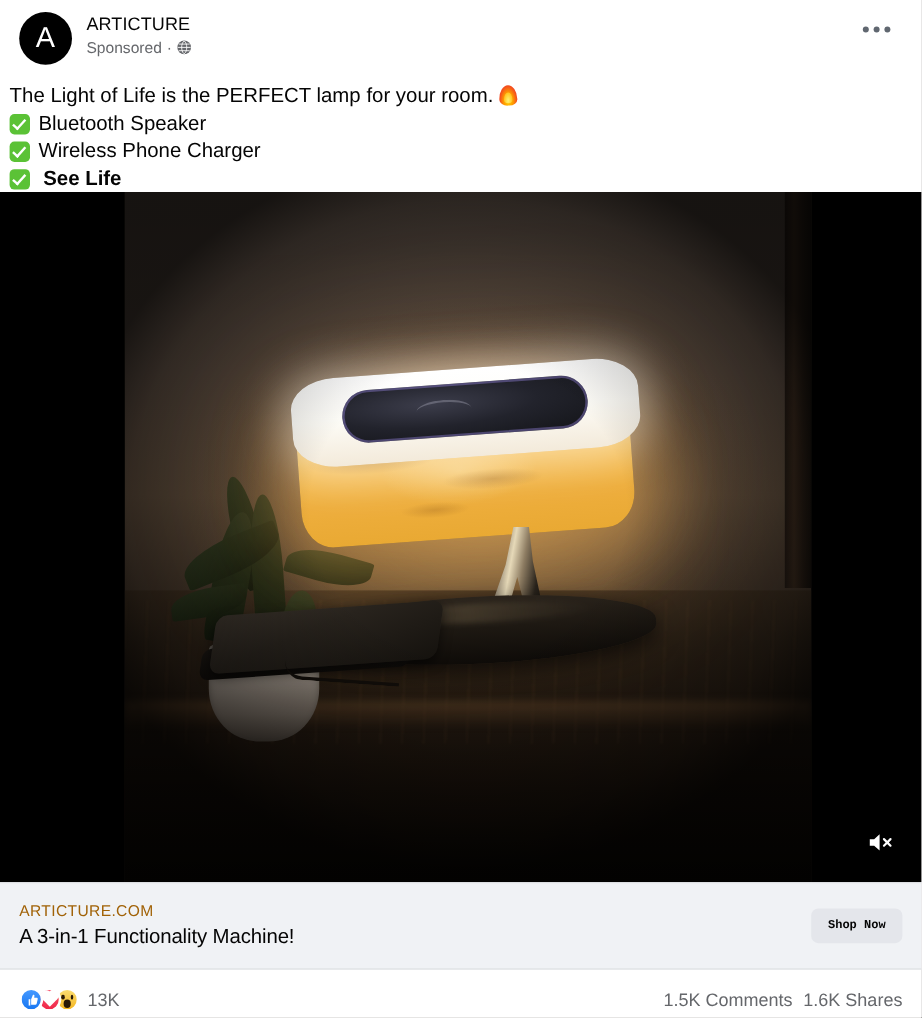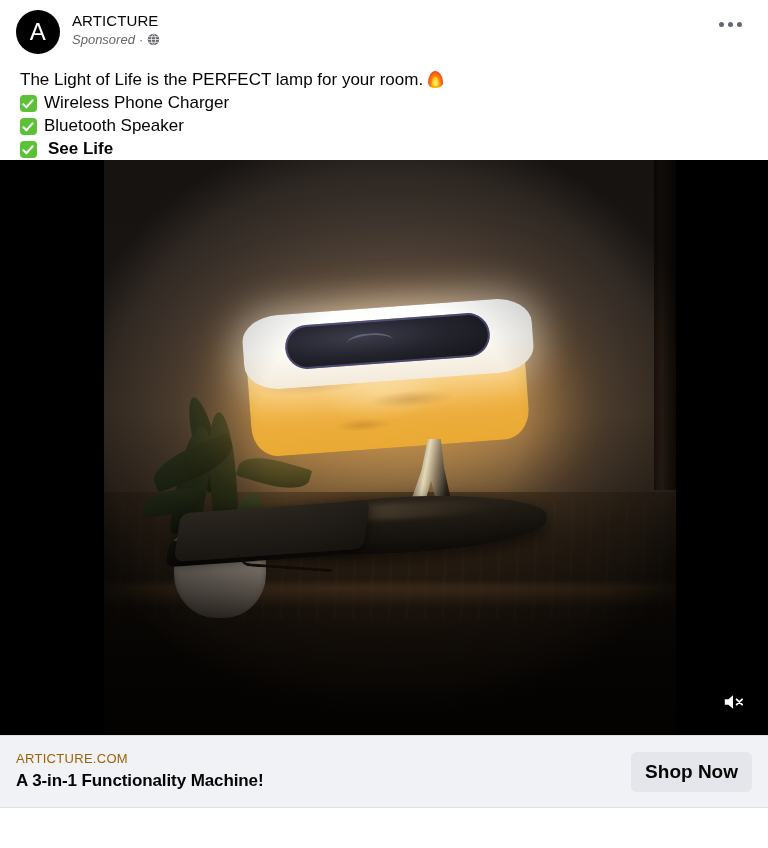--- a/index.html
+++ b/index.html
@@ -60,21 +60,20 @@
     line-height: 19px;
     letter-spacing: 0.1px;
   }
   .meta-row {
     display: flex;
     align-items: center;
     font-size: 13px;
     color: #65676b;
     line-height: 17px;
     margin-top: 1px;
-    font-style: italic;
   }
   .meta-dot {
     margin: 0 4px;
     color: #65676b;
   }
   .globe-icon {
     display: inline-flex;
     width: 13px;
     height: 13px;
     align-items: center;
@@ -93,21 +92,21 @@
   .menu-dots span {
     width: 5px;
     height: 5px;
     border-radius: 50%;
     background: #606770;
     display: block;
   }
 
   
   .post-text {
-    padding: 8px 16px 0 20px;
+    padding: 8px 16px 0 8px;
     font-size: 17px;
     line-height: 23px;
     color: #050505;
   }
   .post-text .line {
     white-space: nowrap;
   }
   .bullet-line {
     display: flex;
     align-items: center;
@@ -446,37 +445,37 @@
   }
   .link-domain {
     font-size: 13px;
     color: #a16207;
     letter-spacing: 0.3px;
     line-height: 16px;
     text-transform: uppercase;
   }
   .link-title {
     font-size: 17px;
-    font-weight: bold;
+    font-weight: normal;
     color: #050505;
     line-height: 22px;
     margin-top: 3px;
     letter-spacing: -0.1px;
   }
   .cta-button {
     flex: 0 0 auto;
     background: #e4e6eb;
     color: #050505;
-    font-size: 19px;
+    font-size: 10px;
     font-weight: bold;
     border: none;
     border-radius: 6px;
     padding: 9px 14px;
     cursor: pointer;
-    font-family: Liberation Sans, sans-serif;
+    font-family: Liberation Mono, monospace;
     white-space: nowrap;
   }
 
   
   .engagement {
     display: flex;
     align-items: center;
     justify-content: space-between;
     padding: 10px 16px 0 16px;
     font-size: 15px;
@@ -588,25 +587,25 @@
       <span></span>
     </div>
   </div>
 
   <div class="post-text">
     <div class="line">
       <span>The Light of Life is the PERFECT lamp for your room.</span><span class="flame"></span>
     </div>
     <div class="bullet-line">
       <span class="check"></span>
-      <span>Wireless Phone Charger</span>
+      <span>Bluetooth Speaker</span>
     </div>
     <div class="bullet-line">
       <span class="check"></span>
-      <span>Bluetooth Speaker</span>
+      <span>Wireless Phone Charger</span>
     </div>
     <div class="bullet-line">
       <span class="check"></span>
       <span class="see-more">See Life</span>
     </div>
   </div>
 
   <div class="media">
     <div class="video-frame">
       <div class="wall"></div>
@@ -653,14 +652,40 @@
   </div>
 
   <div class="link-card">
     <div class="link-text">
       <div class="link-domain">ARTICTURE.COM</div>
       <div class="link-title">A 3-in-1 Functionality Machine!</div>
     </div>
     <button class="cta-button">Shop Now</button>
   </div>
 
+  <div class="engagement">
+    <div class="reactions">
+      <div class="react-stack">
+        <div class="react react-like">
+          <svg width="11" height="11" viewBox="0 0 16 16" aria-hidden="true">
+            <path d="M6.2 14.5H4.2V6.9h2zM7.2 6.9l2.1-5.1c.5-.9 2-.5 1.9.7l-.3 2.5h3c.9 0 1.5.8 1.3 1.6l-1.3 5.6c-.2.8-.8 1.3-1.6 1.3H7.2z" fill="#ffffff"></path>
+          </svg>
+        </div>
+        <div class="react react-love">
+          <div class="heart-shape"></div>
+        </div>
+        <div class="react react-wow">
+          <div class="wow-face">
+            <span class="eye left"></span>
+            <span class="eye right"></span>
+            <span class="mouth"></span>
+          </div>
+        </div>
+      </div>
+      <span class="count">13K</span>
+    </div>
+    <div class="counts-right">
+      <span>1.5K Comments</span>
+      <span>1.6K Shares</span>
+    </div>
+  </div>
 
 </div>
 
 </body></html>

